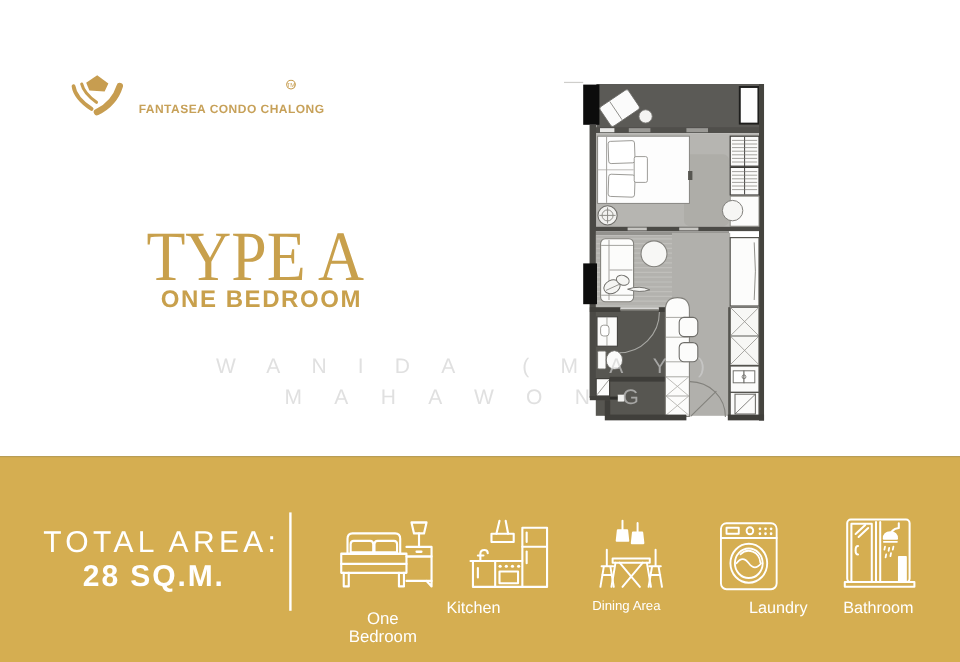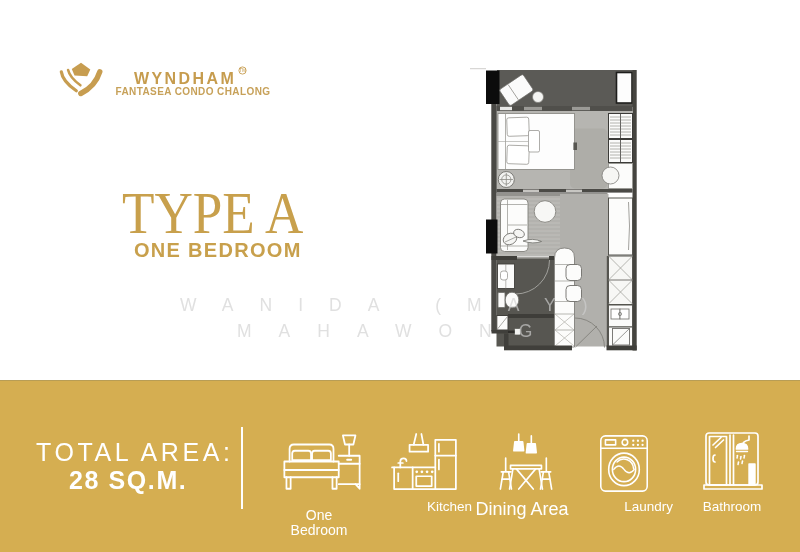--- a/index.html
+++ b/index.html
@@ -13,21 +13,20 @@
 <svg width="230" height="50" viewBox="0 0 230 50" style="position:absolute;left:0;top:0">
 
   <g stroke-linecap="round" fill="none">
     <path d="M33 7.7 L42.3 14.5 L39.2 21.3 L26.5 20.4 L23.8 14 Z" fill="#c79d50" stroke="none"></path>
     <path d="M13.3 16.8 Q14.6 26.5 28.3 35.8" stroke="#c79d50" stroke-width="3.2"></path>
     <path d="M20.1 15 Q21.8 22.5 32.4 30.3" stroke="#c79d50" stroke-width="2.6"></path>
     <path d="M32.8 38.5 C41 34.5 48.5 27.5 51.8 16.8" stroke="#c79d50" stroke-width="5.4"></path>
   </g>
 </svg>
 
-  <div class="abs" style="left:86px;top:14.6px;font-size:16px;font-weight:bold;color:#c69c4e;letter-spacing:2.4px">WYNDHAM</div>
 
   <svg class="abs" style="left:190px;top:11px" width="9" height="9" viewBox="0 0 9 9">
       <circle cx="4.5" cy="4.5" r="3.6" fill="none" stroke="#c69c4e" stroke-width="0.9"></circle>
       <text x="4.5" y="6.3" font-size="5" fill="#c69c4e" text-anchor="middle" font-family="Liberation Sans">TM</text>
     </svg>
 
   <div class="abs" style="left:66px;top:30.8px;width:158px;text-align:center;font-size:10px;font-weight:bold;color:#c7a159;letter-spacing:.4px">FANTASEA CONDO CHALONG</div>
 </div>
 
 <div class="abs" style="left:122px;top:184px;width:230px">
@@ -397,19 +396,19 @@
     <line x1="42.5" y1="24.5" x2="42" y2="27"></line>
     <line x1="40.5" y1="30" x2="40" y2="32.5"></line>
     <line x1="36.5" y1="31" x2="36" y2="33.5"></line>
   </g>
   <rect x="47" y="33" width="6" height="21" fill="#fff" stroke-width="1.4"></rect>
   <path d="M2 54 L60 54 L60 58 L2 58 Z"></path>
 </svg>
 
 <div class="abs" style="left:269px;top:508px;width:100px;text-align:center;font-size:14px;color:#fff;line-height:14.5px">One<br>Bedroom</div>
 
-<div class="abs" style="left:372px;top:499px;width:100px;text-align:right;font-size:13.5px;color:#fff">Kitchen</div>
-
-<div class="abs" style="left:472px;top:499px;width:100px;text-align:center;font-size:18px;color:#fff">Dining Area</div>
+<div class="abs" style="left:372px;top:499px;width:100px;text-align:left;font-size:13.5px;color:#fff">Kitchen</div>
+
+<div class="abs" style="left:472px;top:499px;width:100px;text-align:center;font-size:11px;color:#fff">Dining Area</div>
 
 <div class="abs" style="left:573px;top:499px;width:100px;text-align:right;font-size:13.5px;color:#fff">Laundry</div>
 
 <div class="abs" style="left:682px;top:499px;width:100px;text-align:center;font-size:13.5px;color:#fff">Bathroom</div>
 
 </body></html>

